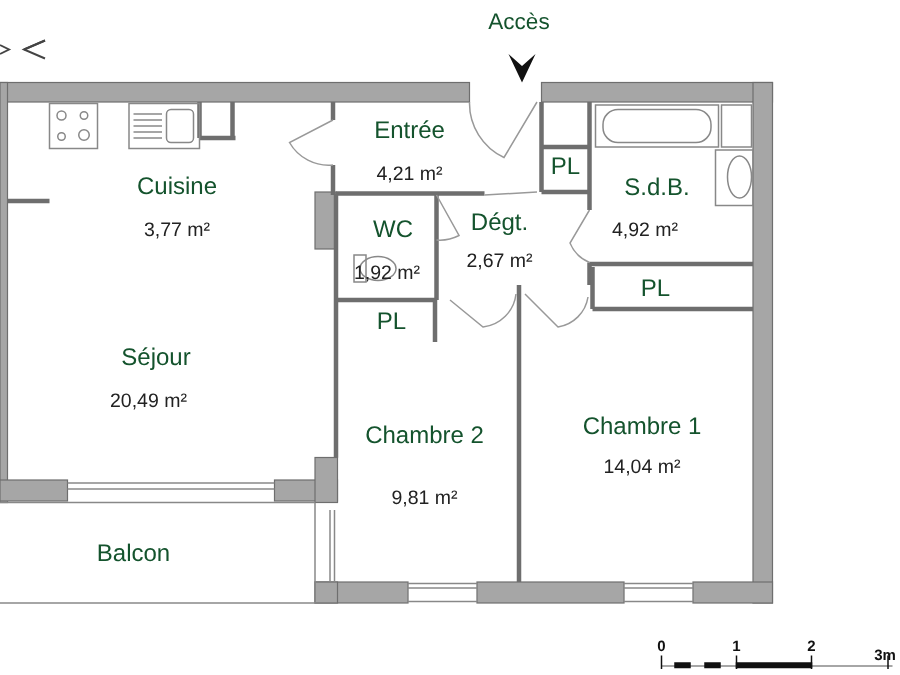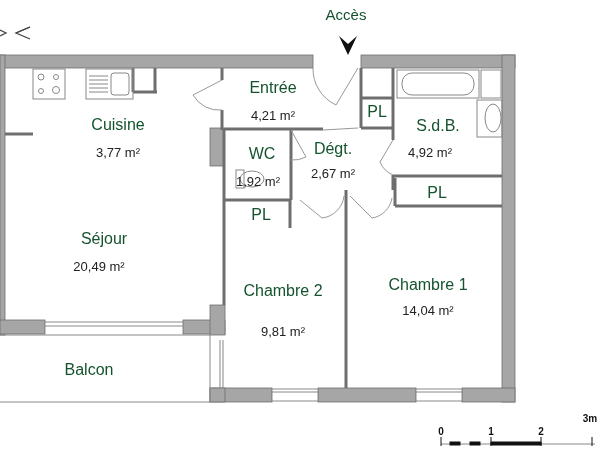--- a/index.html
+++ b/index.html
@@ -188,13 +188,13 @@
 
 <div class="label room-name" style="left:89px; top:361px;">Balcon</div>
 
 <div class="label small-name" style="left:377px; top:103px;">PL</div>
 <div class="label small-name" style="left:261px; top:206px;">PL</div>
 <div class="label small-name" style="left:437px; top:184px;">PL</div>
 
 <div class="scale-tick" style="left:441px; top:426px;">0</div>
 <div class="scale-tick" style="left:491px; top:426px;">1</div>
 <div class="scale-tick" style="left:541px; top:426px;">2</div>
-<div class="scale-tick" style="left:590px; top:413px;">3m</div>
+<div class="scale-tick" style="left:590px; top:432px;">3m</div>
 
 </body></html>

